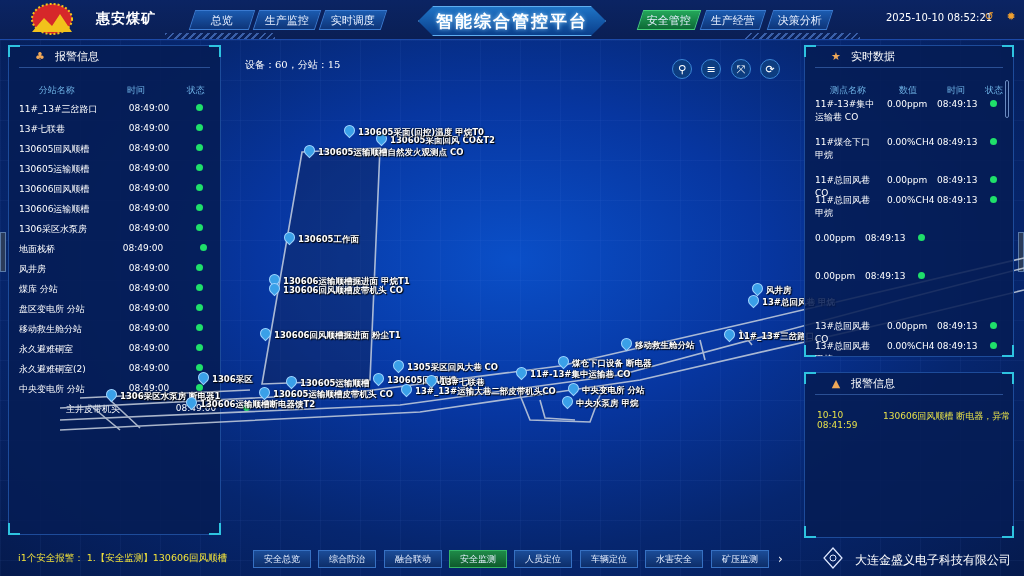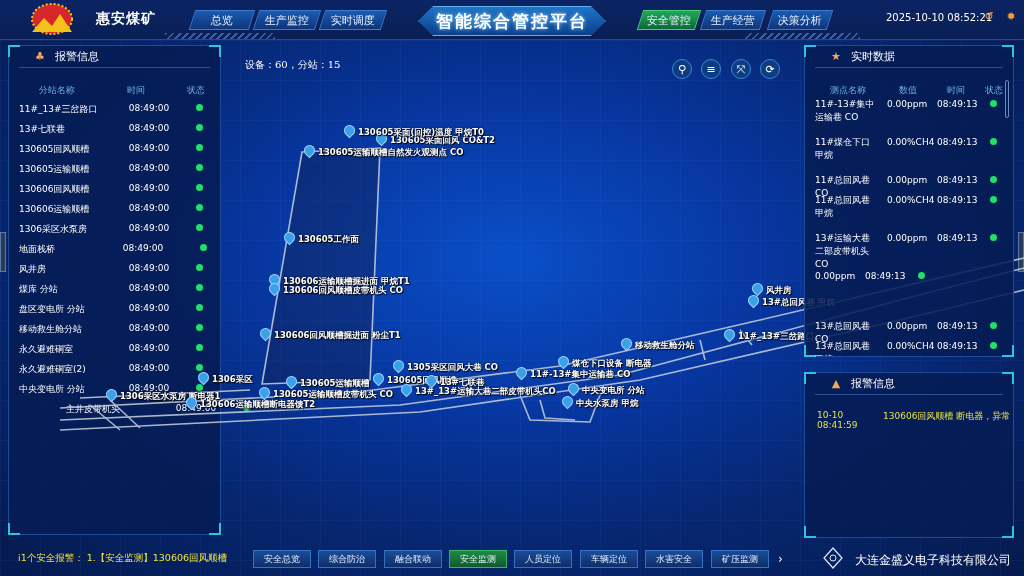--- a/index.html
+++ b/index.html
@@ -289,21 +289,20 @@
   <span style="width:46px">08:49:13</span>
   <span style="width:20px;text-align:center"><i class="dot"></i></span>
       </div>
       <div class="row" style="left: 10px; top: 96px; line-height: 13px;">
         <span style="width:62px;margin-right:10px">11#总回风巷 甲烷</span>
   <span style="width:50px">0.00%CH4</span>
   <span style="width:46px">08:49:13</span>
   <span style="width:20px;text-align:center"><i class="dot"></i></span>
       </div>
       <div class="row" style="left: 10px; top: 134px; line-height: 13px;">
-        <span style="width:62px;margin-right:10px">13#运输大巷二部皮带机头 CO</span>
   <span style="width:50px">0.00ppm</span>
   <span style="width:46px">08:49:13</span>
   <span style="width:20px;text-align:center"><i class="dot"></i></span>
       </div>
       <div class="row" style="left: 10px; top: 172px; line-height: 13px;">
   <span style="width:50px">0.00ppm</span>
   <span style="width:46px">08:49:13</span>
   <span style="width:20px;text-align:center"><i class="dot"></i></span>
       </div>
       <div class="row" style="left: 10px; top: 222px; line-height: 13px;">

